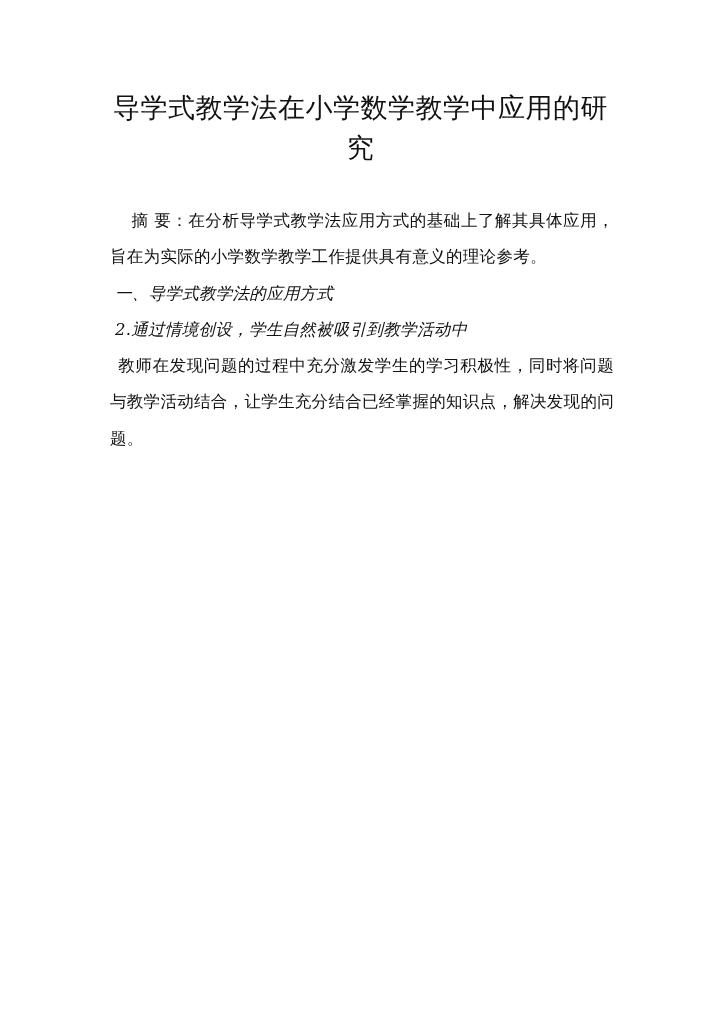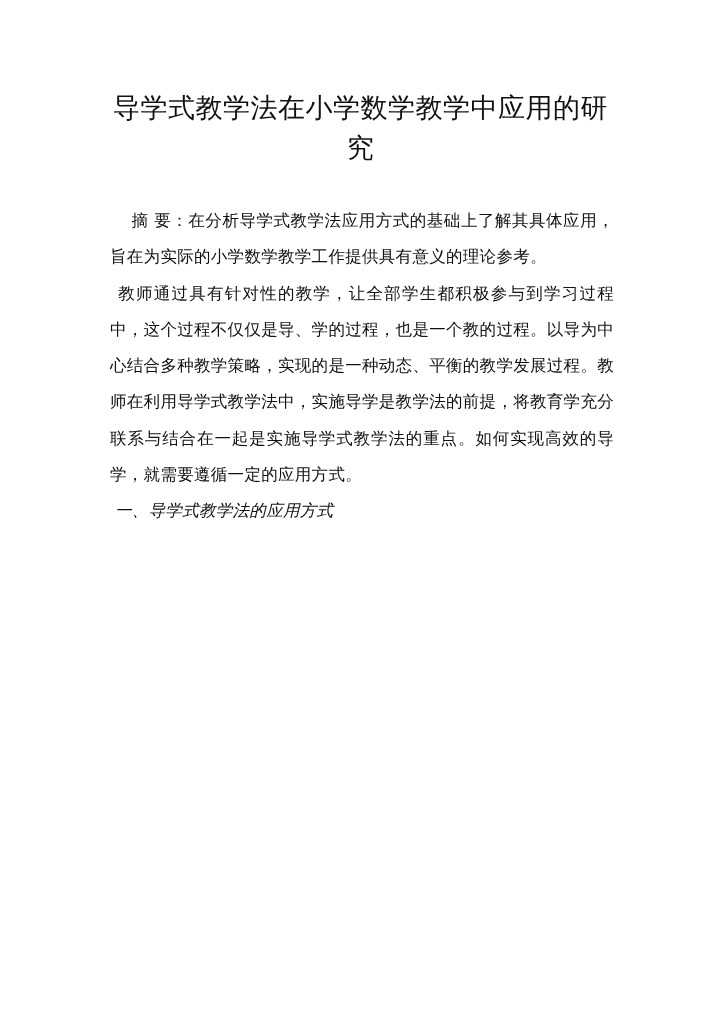--- a/index.html
+++ b/index.html
@@ -56,16 +56,17 @@
     .heading { text-indent: 0.3em; font-style: italic; }
   </style>
 </head>
 <body>
 
 <div class="page">
   <h1 class="title">导学式教学法在小学数学教学中应用的研究</h1>
 
   <div class="body">
     <p class="indent2">摘 要：在分析导学式教学法应用方式的基础上了解其具体应用，旨在为实际的小学数学教学工作提供具有意义的理论参考。</p>
-    <p class="indent1">教师通过具有针对性的教学，让全部学生都积极参与到学习过程中，这个过程不仅仅是导、学的过程，也是一个教的过程。以导为中心结合多种教学策略，实现的是一种动态、平衡的教学发展过程。教师在利用导学式教学法中，实施导学是教学法的前提，将教育学充分联系与结合在一起是实施导学式教学法的重点。如何实现高效的导学，就需要遵循一定的应用方式。</p>
     <p class="heading">一、导学式教学法的应用方式</p>
+    <p class="heading">2.通过情境创设，学生自然被吸引到教学活动中</p>
+    <p class="indent1">教师在发现问题的过程中充分激发学生的学习积极性，同时将问题与教学活动结合，让学生充分结合已经掌握的知识点，解决发现的问题。</p>
   </div>
 </div>
 
 </body></html>

